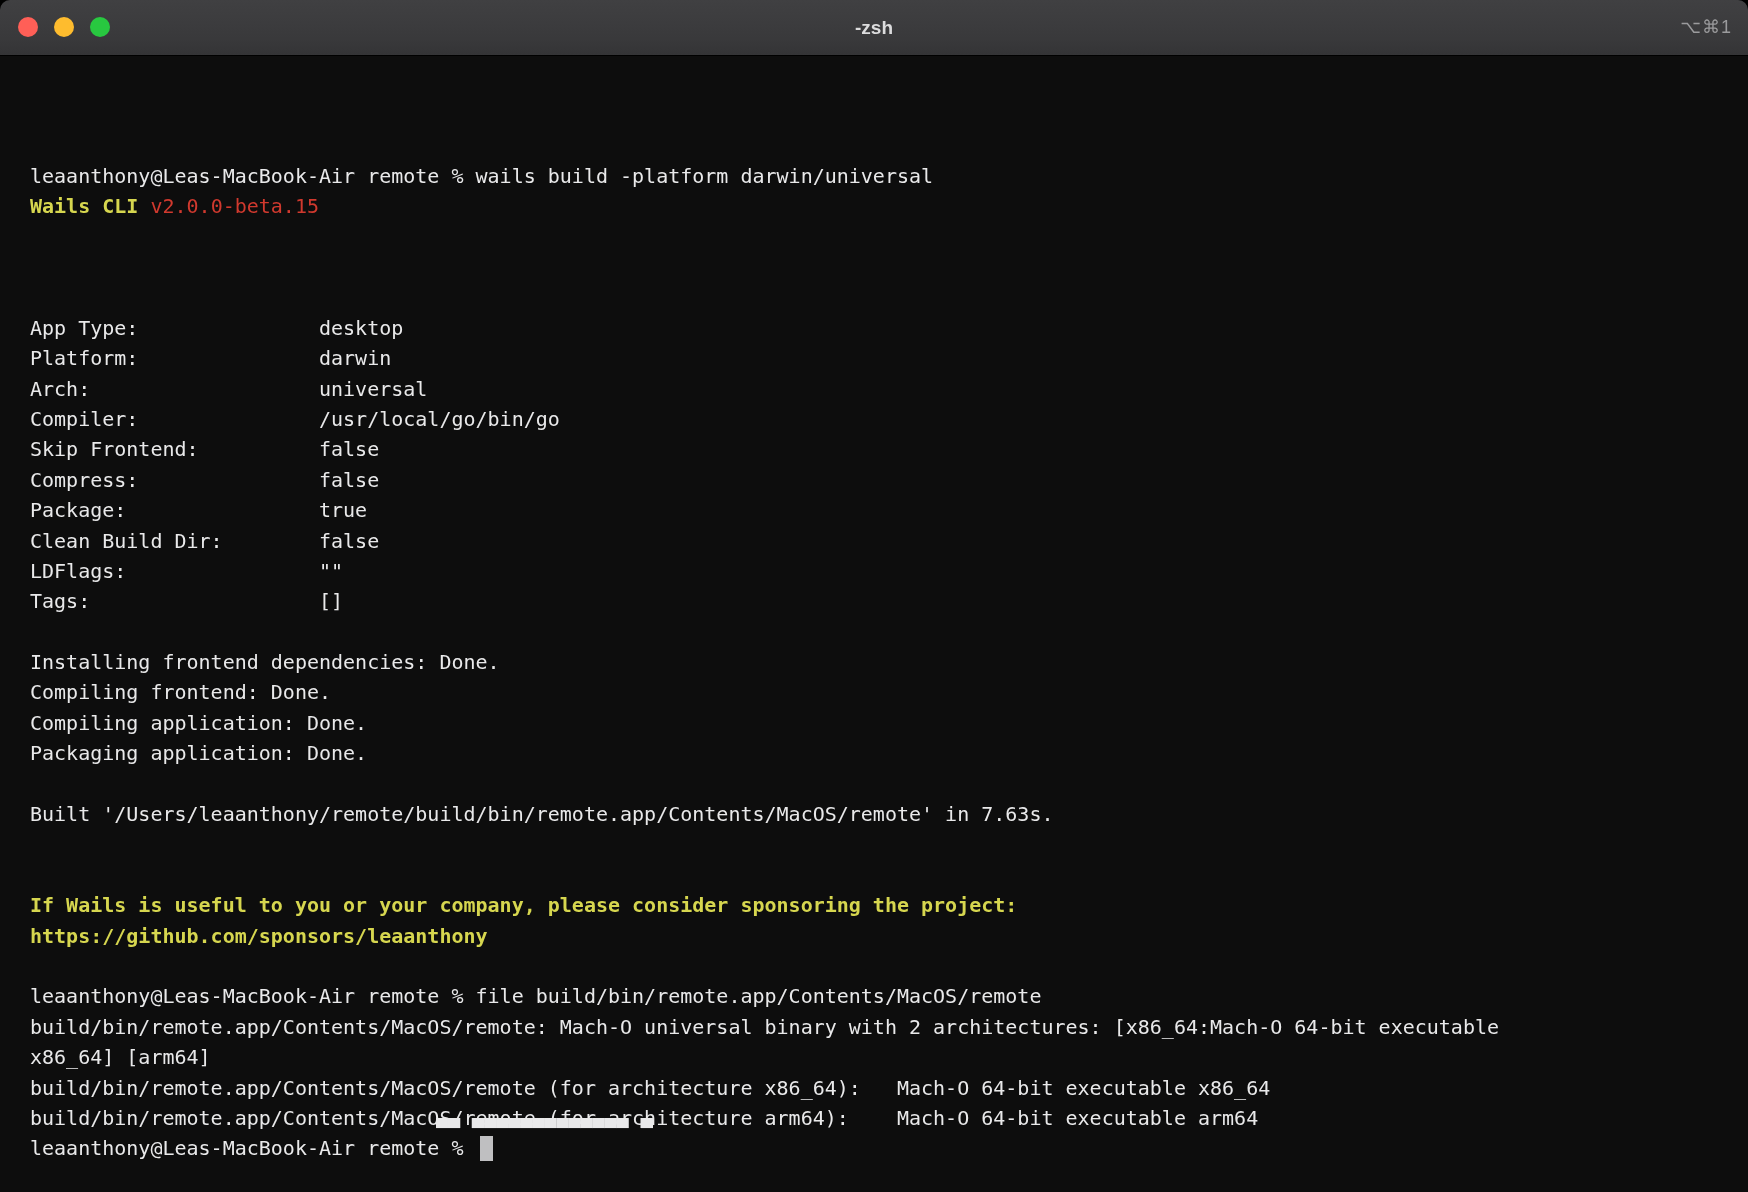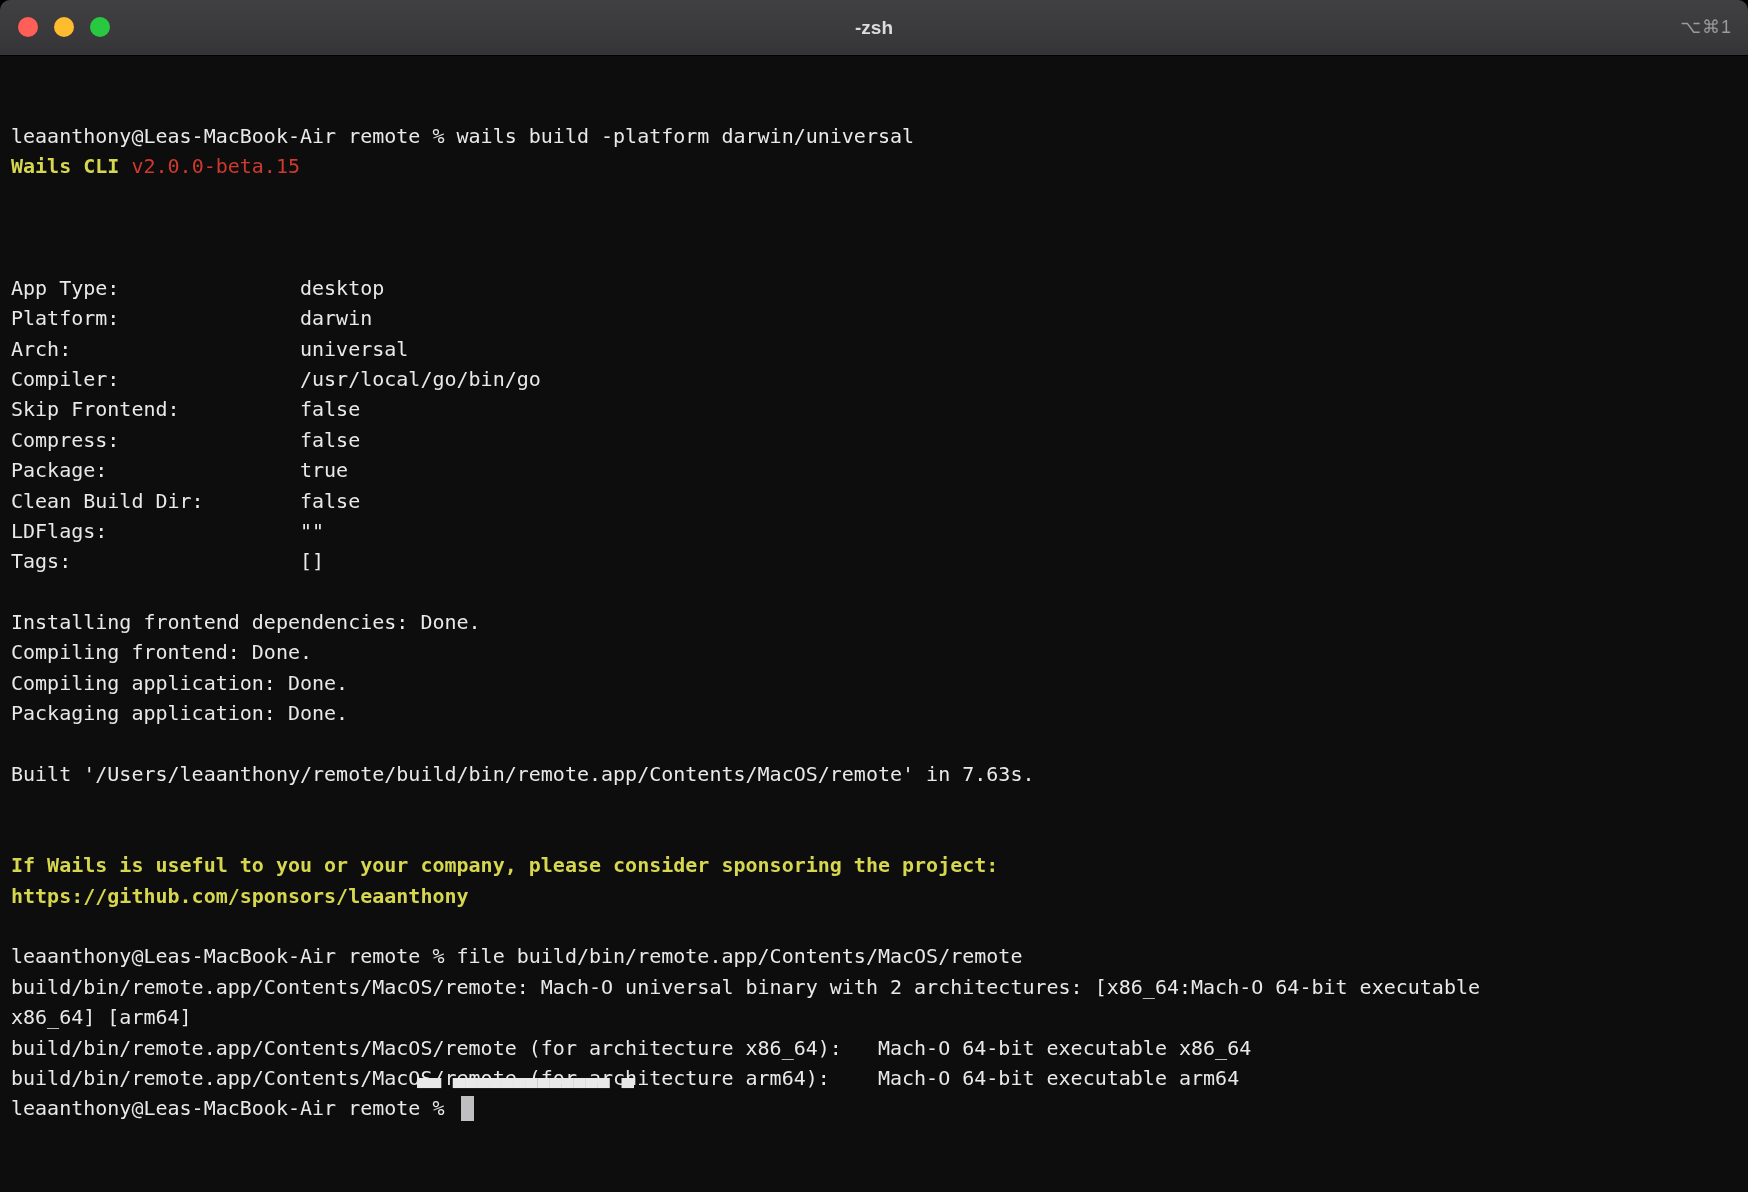--- a/index.html
+++ b/index.html
@@ -7,21 +7,21 @@
     --red:#d0392e;
     --fg:#e9e9ea;
   }
   html,body{margin:0;padding:0;background:#000;}
   body{width:1748px;height:1192px;overflow:hidden;}
   .window{
     width:1748px;height:1192px;
     border-radius:10px 10px 0 0;
     overflow:hidden;
     background:#0d0d0d;
-    display:flex;flex-direction:column;
+    display:flex;flex-direction:column;gap:40px;
   }
   .titlebar{
     flex:0 0 55px;
     background:linear-gradient(#404042,#39393b 70%,#343436);
     border-bottom:1px solid #000;
     position:relative;
     display:flex;align-items:center;justify-content:center;
   }
   .lights{
     position:absolute;left:18px;top:17px;
@@ -42,20 +42,21 @@
   }
   .screen{
     flex:1;
     position:relative;
     padding:4px 29px 0 11px;
     font-family:"DejaVu Sans Mono","Liberation Mono",monospace;
     font-size:20px;line-height:30.4px;
     color:var(--fg);
     white-space:pre;
     overflow:hidden;
+    margin-left:19px;
   }
   .line{height:30.4px;}
   .yellow{color:var(--yellow);font-weight:bold;}
   .red{color:var(--red);}
   .cursor{
     display:inline-block;
     width:13px;height:25px;
     background:#bfbfc1;
     vertical-align:middle;
     margin-left:4px;

